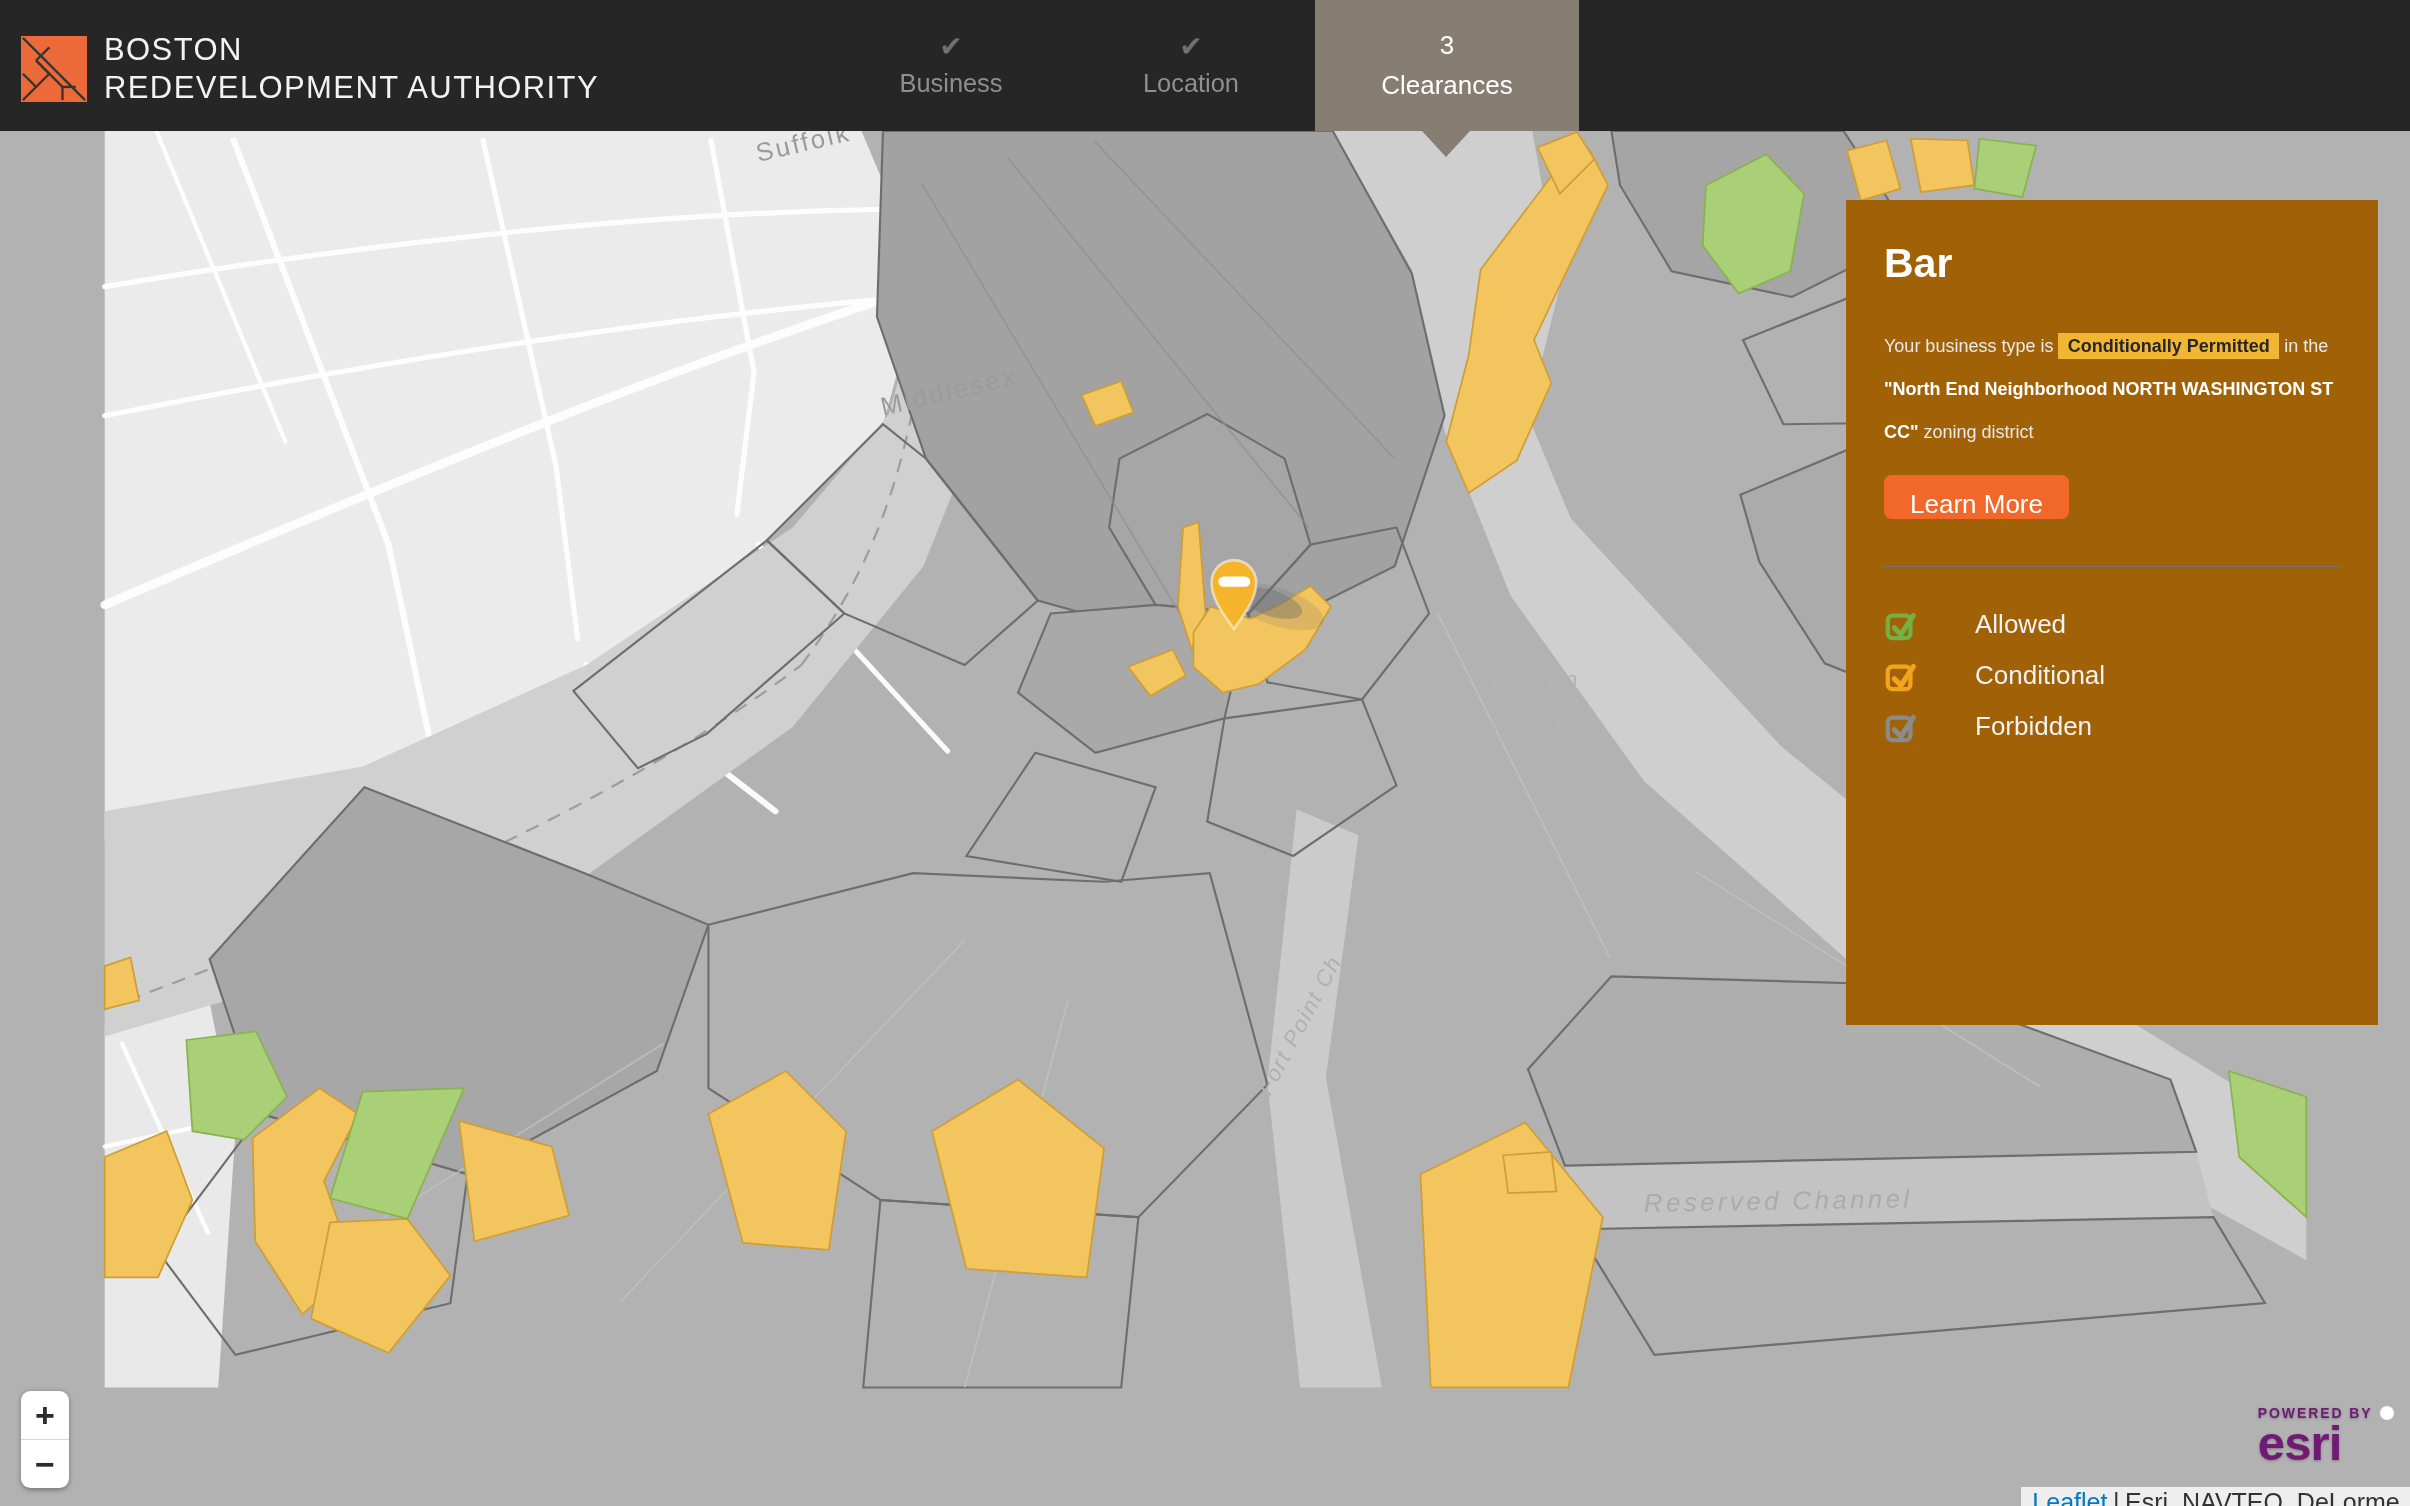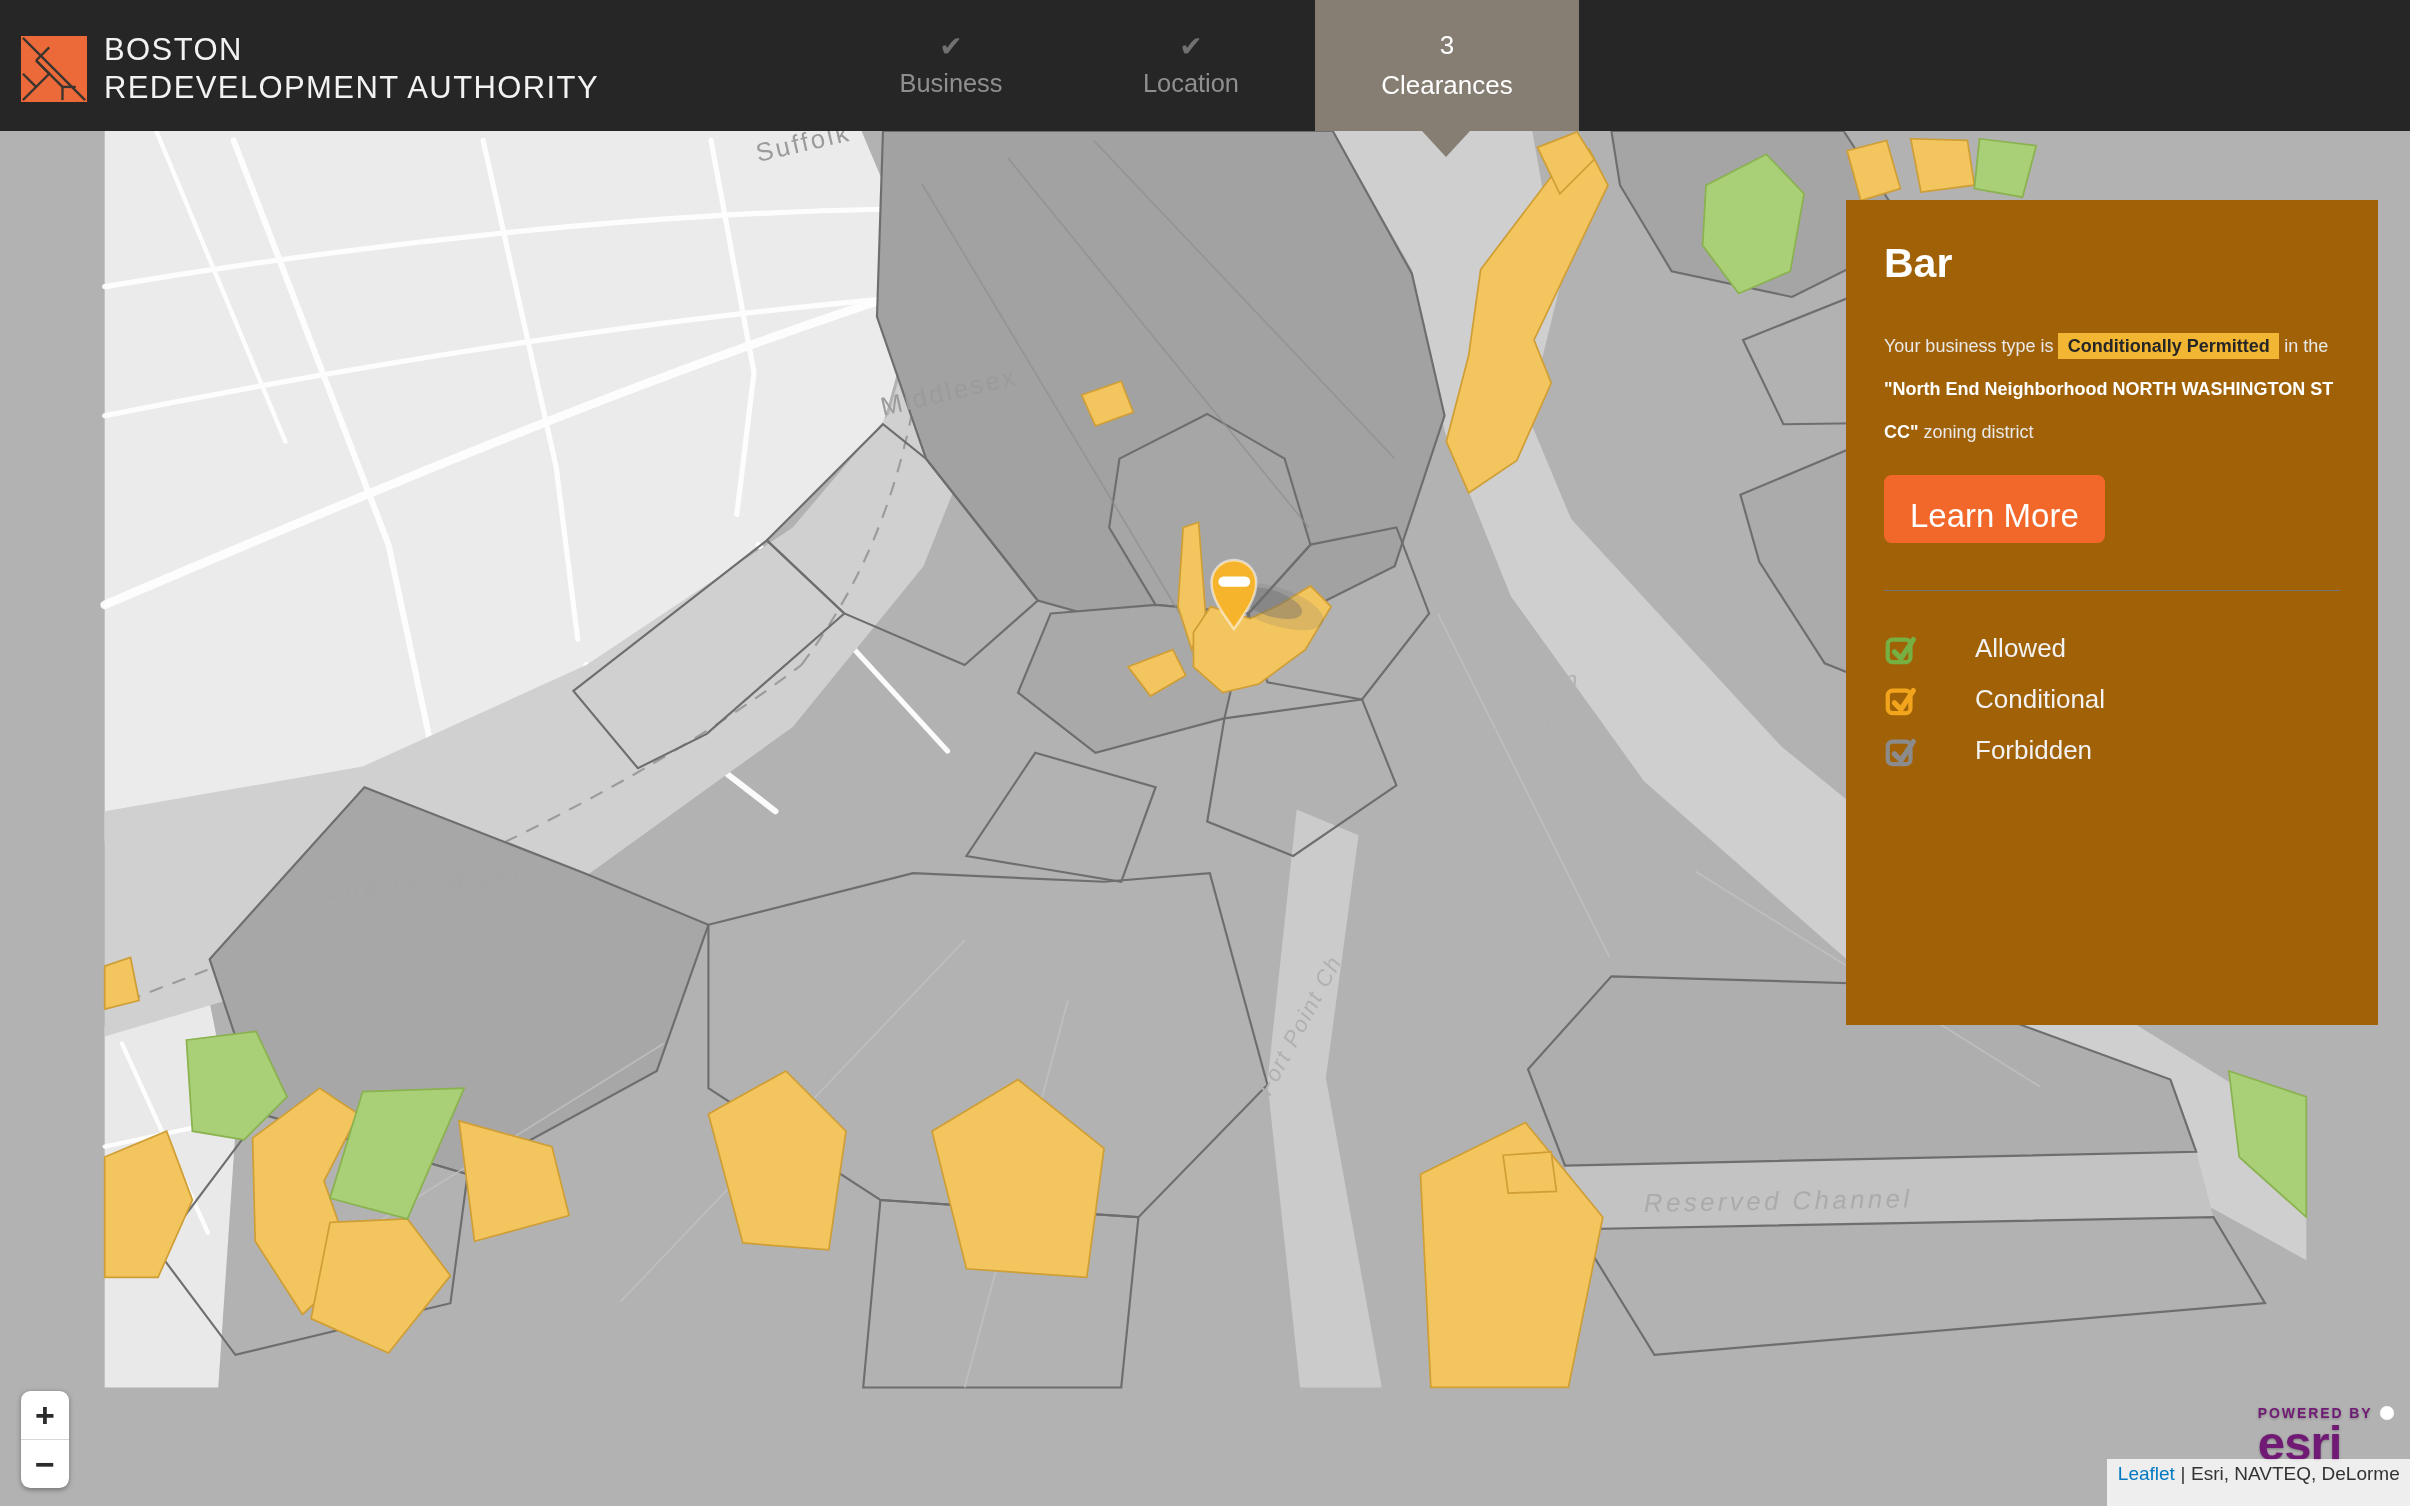--- a/index.html
+++ b/index.html
@@ -30,44 +30,44 @@
   .water-label{font-style:italic;}
 
   
   .panel{position:absolute;left:1846px;top:200px;width:532px;height:825px;background:#a16207;
     box-sizing:border-box;padding:43px 38px 0 38px;z-index:20;color:#e9e9e9;}
   .panel-title{font-size:41px;font-weight:bold;color:#ffffff;line-height:1;}
   .panel-msg{margin-top:41px;font-size:18px;line-height:43px;color:#e9e9e9;}
   .hl{background:#f2b632;color:#262626;font-weight:bold;padding:2.8px 9.4px;
     -webkit-box-decoration-break:clone;box-decoration-break:clone;}
   .bold-white{font-weight:bold;color:#ffffff;}
-  .learn-btn{display:inline-block;margin-top:21px;height:68px;line-height:58px;padding:12px 26px;
-    background:#f2672a;color:#ffffff;font-size:33px;border:none;border-radius:7.5px;cursor:pointer;
+  .learn-btn{display:inline-block;margin-top:21px;height:44px;line-height:58px;padding:0 26px;
+    background:#f2672a;color:#ffffff;font-size:26px;border:none;border-radius:7.5px;cursor:pointer;
     font-family:"Liberation Sans", sans-serif;}
   .panel-divider{margin:47px 0 0 0;border:none;border-top:0.9px solid #757575;}
   .legend{margin-top:32px;}
   .legend-row{display:flex;align-items:center;height:51px;gap:41px;}
   .legend-row svg{width:34px;height:34px;flex:0 0 auto;}
   .legend-row .legend-lbl{margin-left:16px;font-size:26px;color:#f2f2f2;}
   .layers{margin-top:30px;}
 
   
   .zoom-ctl{position:absolute;left:21px;top:1391px;width:48px;background:#ffffff;border-radius:9.4px;
     box-shadow:0 1.9px 5.6px rgba(0,0,0,.35);overflow:hidden;z-index:15;}
   .zoom-btn{height:48px;line-height:48px;text-align:center;font-size:34px;font-weight:bold;
     color:#2b2b2b;cursor:pointer;}
   .zoom-btn.in{border-bottom:0.9px solid #d7d7d7;}
   .esri-logo{position:absolute;right:17px;bottom:41px;color:#701a75;z-index:14;
     text-shadow:0 0.9px 2.8px rgba(0,0,0,.3);}
   .powered-row{display:flex;align-items:center;justify-content:flex-end;gap:7.5px;}
   .powered-by{font-size:14px;font-weight:bold;letter-spacing:1.9px;}
   .esri-dot{width:14px;height:14px;border-radius:50%;background:#ffffff;display:inline-block;}
   .esri-word{font-size:49px;font-weight:bold;letter-spacing:-0.9px;line-height:45px;}
-  .attribution{position:absolute;right:0;bottom:0;height:48px;line-height:30px;padding:0 11.3px;
-    background:rgba(255,255,255,0.78);font-size:19px;color:#333333;z-index:16;white-space:nowrap;}
+  .attribution{position:absolute;right:0;bottom:0;height:20px;line-height:30px;padding:0 11.3px;
+    background:rgba(255,255,255,0.78);font-size:25px;color:#333333;z-index:16;white-space:nowrap;}
   .attribution a{color:#0079c1;text-decoration:none;cursor:pointer;}
   .attribution .sep{margin:0 5.6px;color:#333;}
 </style>
 </head>
 <body>
 
 <div class="stage">
 
   <div class="map-wrap">
     <svg width="2411" height="1376" viewBox="0 139 2560 1600">

